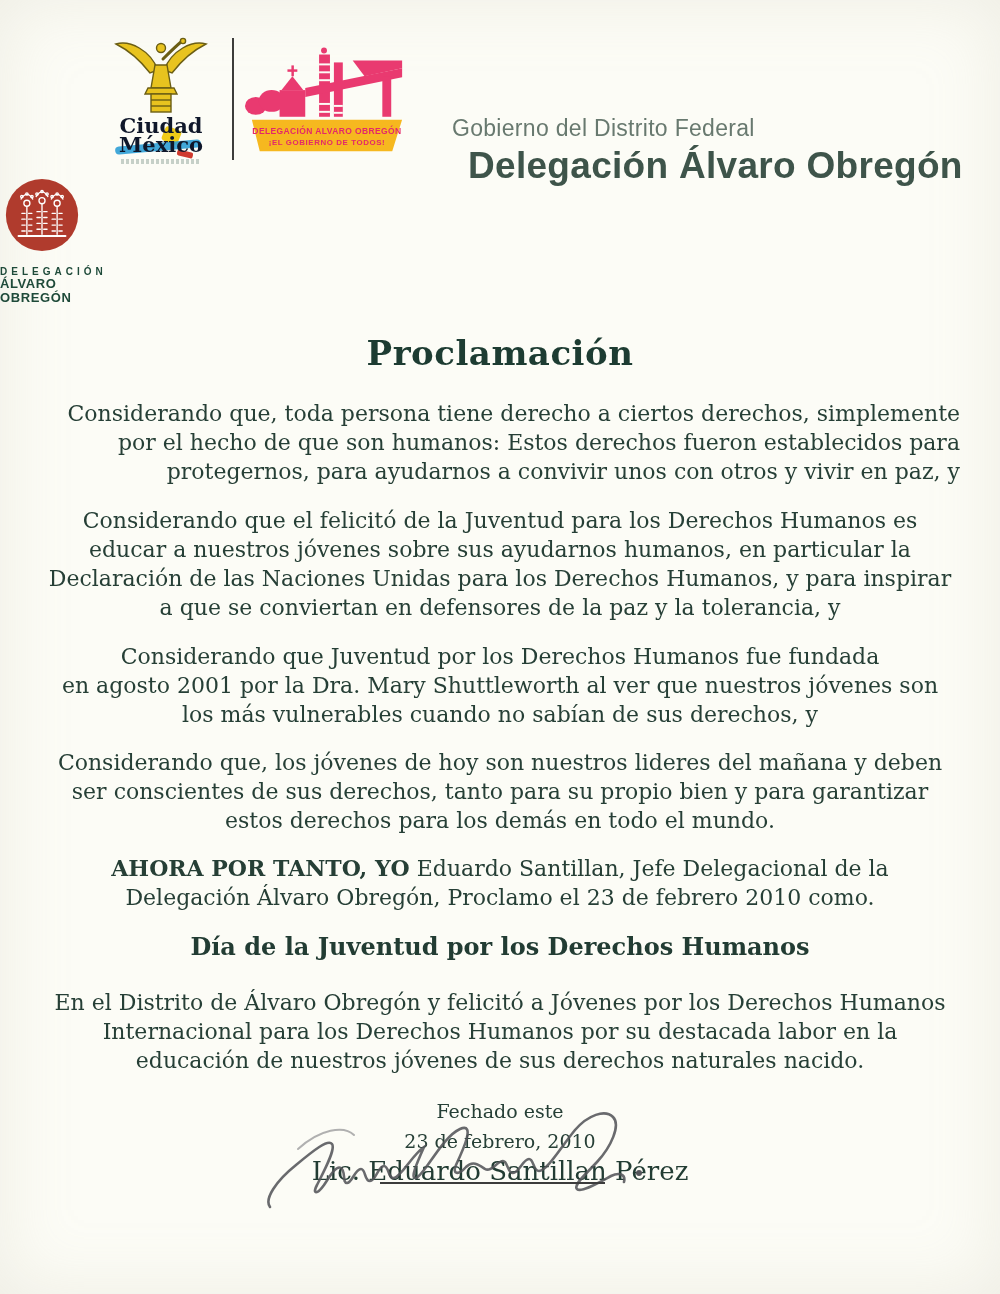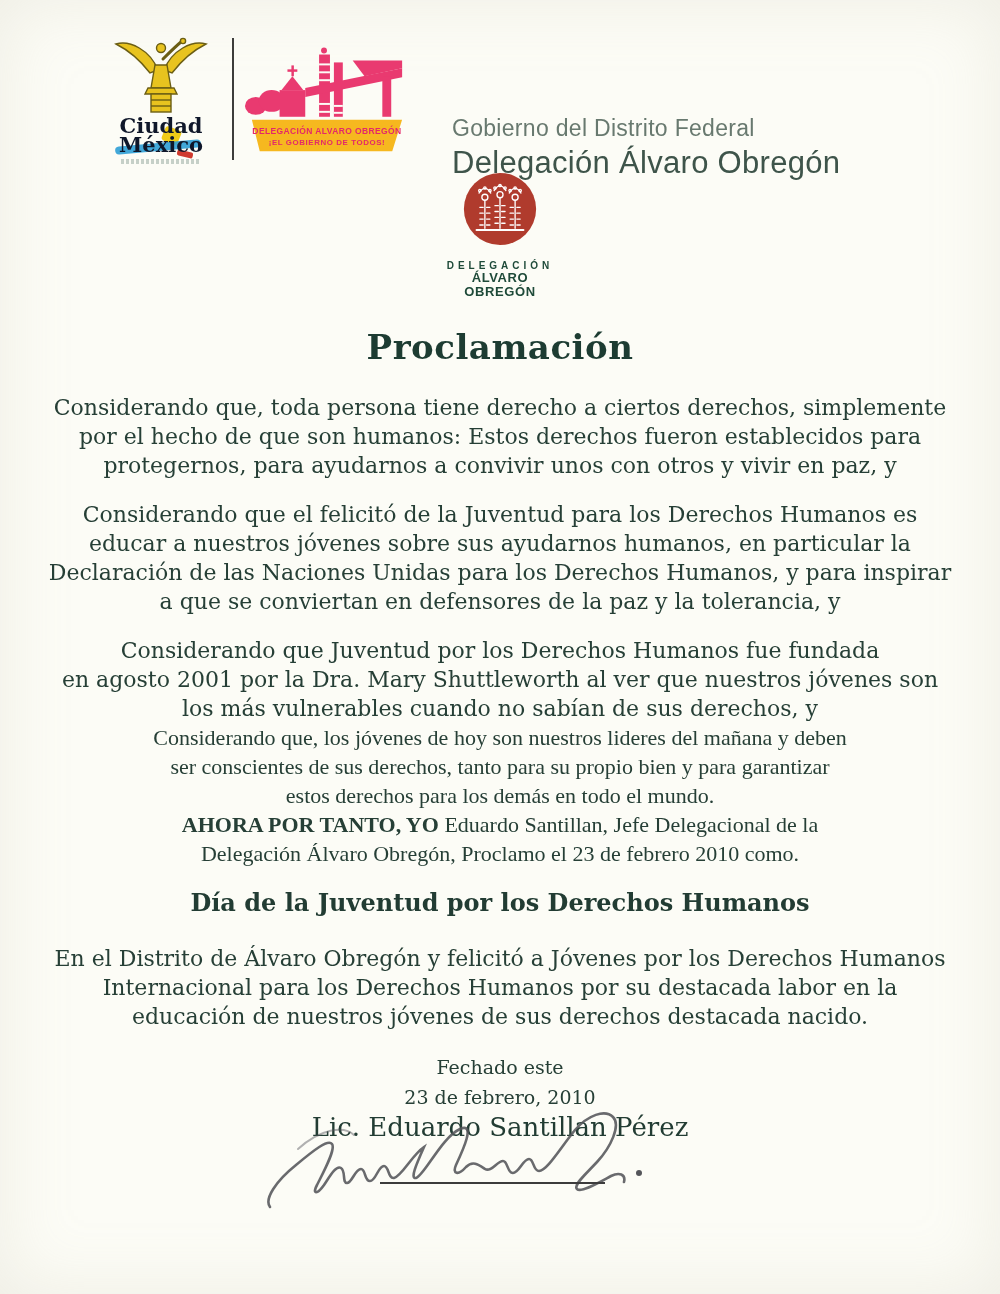--- a/index.html
+++ b/index.html
@@ -20,34 +20,34 @@
   .deco { position:absolute; z-index:0; }
   .deco-star { left:58px; top:12px; width:17px; height:15px; background:#f0cb17; border-radius:3px; transform:rotate(22deg); }
   .deco-blue { left:10px; top:27px; width:86px; height:8px; background:#2e9ed6; border-radius:4px; transform:rotate(-5deg); opacity:.9; }
   .deco-red { left:72px; top:35px; width:16px; height:6px; background:#cf3a2e; border-radius:2px; transform:rotate(14deg); }
   .tagline { width:80px; height:5px; margin:5px auto 0; opacity:.5;
     background:repeating-linear-gradient(90deg,#8fa49a 0 3px, transparent 3px 5px); }
   .logo-divider { width:2px; height:122px; background:#3d3d3b; margin:2px 8px 0 10px; }
   .ao-logo { width:168px; margin-top:6px; }
   .gob-text { margin-left:42px; padding-top:44px; font-family:"Liberation Sans", sans-serif; }
   .gob1 { font-size:23px; color:#68796f; letter-spacing:.3px;margin-top:35px; }
-  .gob2 { font-size:31px; font-weight:normal; color:#3e544a; margin-top:3px; letter-spacing:.3px; }
+  .gob2 { font-size:37px; font-weight:bold; color:#3e544a; margin-top:3px; letter-spacing:.3px;margin-left:16px; }
   
-  .seal-section { text-align:center; margin-top:-14px; position:relative; }
+  .seal-section { margin-top:-14px; position:relative; }
   .seal-cap1 { font-family:"Liberation Sans", sans-serif; font-weight:bold; font-size:10px;
     letter-spacing:4px; color:#1e4a39; margin-top:5px; }
   .seal-cap2,.seal-cap3 { font-family:"Liberation Sans", sans-serif; font-weight:bold; font-size:13px;
     letter-spacing:.6px; color:#1e4a39; line-height:14px; }
   
   .title { text-align:center; font-size:34px; font-weight:bold; color:#1d3c32;
     margin:28px 0 0; letter-spacing:.5px; }
   .body-text { width:920px; margin:0 auto; text-align:center; }
   .para { white-space:nowrap; }
   .line { display:block; line-height:29px; font-size:22px; }
-  .mt26{margin-top:26px;} .mt20{margin-top:20px;} .mt19{font-family:Liberation Serif, serif;} .mt27{margin-top:27px;}
+  .mt26{margin-top:26px;text-align:right;} .mt20{margin-top:20px;} .mt19{margin-top:19px;} .mt27{margin-top:27px;}
   .day-heading { margin-top:20px; font-size:24px; font-weight:bold; line-height:29px;
     color:#223c33; white-space:nowrap; }
   .dated { text-align:center; margin-top:21px; font-size:19px; line-height:30px; }
   .sign-name { text-align:center; font-size:26px; color:#223c33; }
   .signature-svg { position:absolute; left:262px; top:1103px; }
   .sign-line { position:absolute; left:380px; top:1182px; width:225px; height:2px; background:#3c3c3c; }
 </style>
 </head>
 <body>
 
@@ -203,21 +203,21 @@
       <span class="line">estos derechos para los demás en todo el mundo.</span>
     </p>
     <p class="para mt19">
       <span class="line"><b>AHORA POR TANTO, YO</b><span> Eduardo Santillan, Jefe Delegacional de la</span></span>
       <span class="line">Delegación Álvaro Obregón, Proclamo el 23 de febrero 2010 como.</span>
     </p>
     <p class="day-heading">Día de la Juventud por los Derechos Humanos</p>
     <p class="para mt27">
       <span class="line">En el Distrito de Álvaro Obregón y felicitó a Jóvenes por los Derechos Humanos</span>
       <span class="line">Internacional para los Derechos Humanos por su destacada labor en la</span>
-      <span class="line">educación de nuestros jóvenes de sus derechos destacada nacido.</span>
+      <span class="line">educación de nuestros jóvenes de sus derechos naturales nacido.</span>
     </p>
   </div>
 
   <div class="dated">
     <div>Fechado este</div>
     <div>23 de febrero, 2010</div>
   </div>
 
   <svg class="signature-svg" width="410" height="112" viewBox="0 0 410 112">
     <path d="M36 46 C58 26 82 22 92 32" fill="none" stroke="#54555a" stroke-width="2" stroke-opacity="0.45" stroke-linecap="round"></path>

